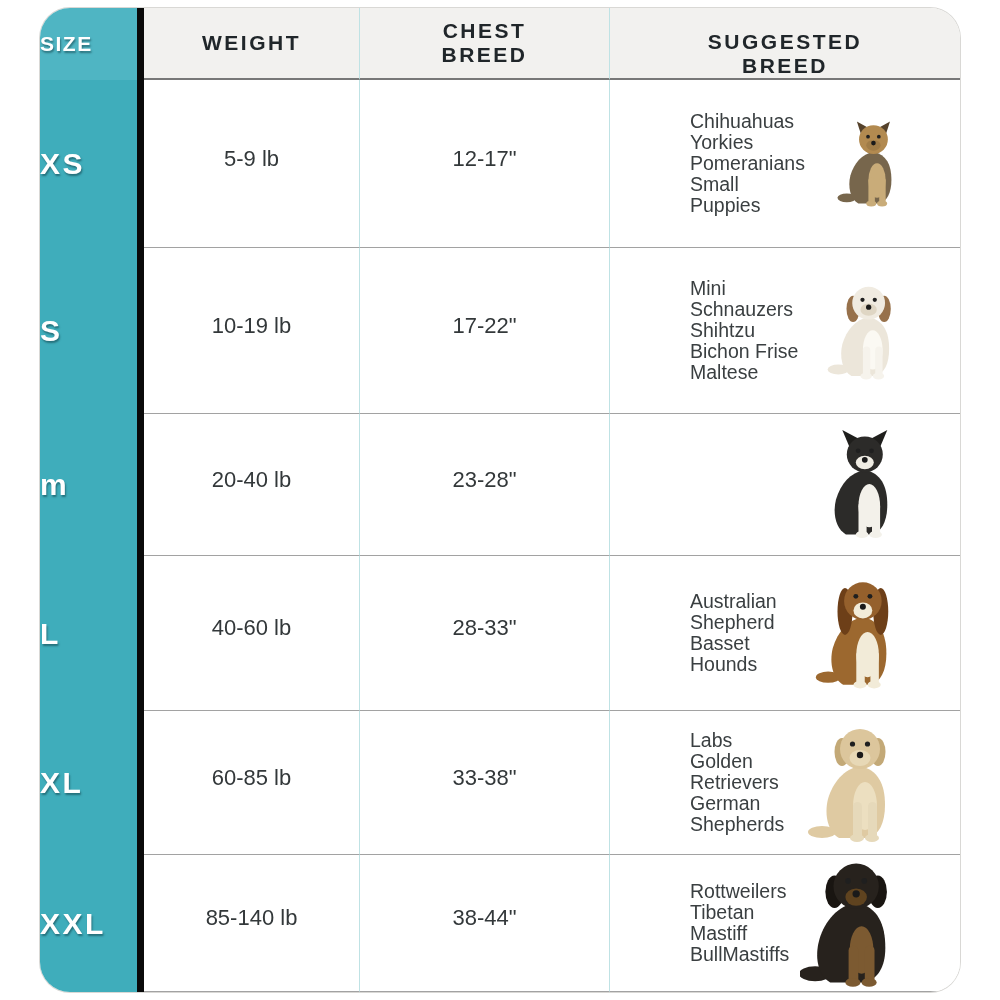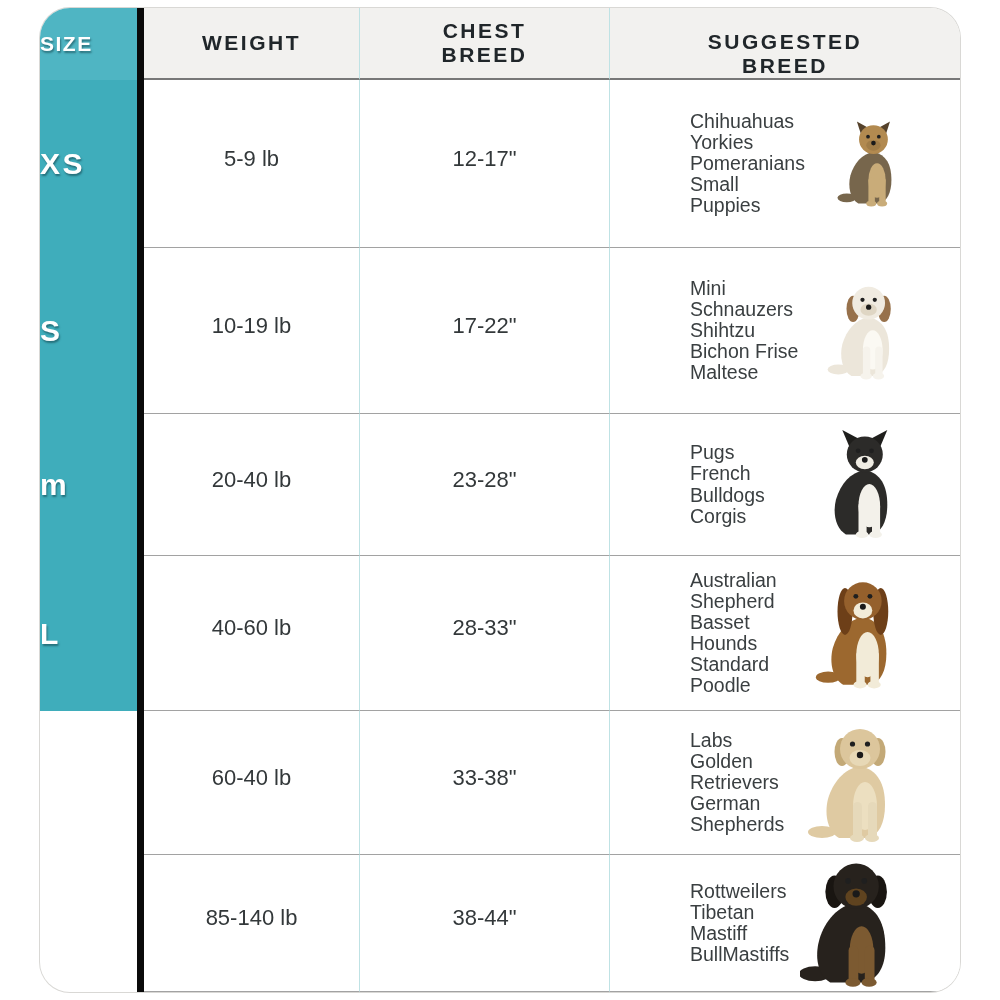--- a/index.html
+++ b/index.html
@@ -171,26 +171,20 @@
   <div class="c-size">
     <span class="size-label">m</span>
   </div>
   <div class="td c-w">
     <span class="val">20-40 lb</span>
   </div>
   <div class="td c-g">
     <span class="val">23-28"</span>
   </div>
   <div class="td c-b">
-    <div class="breeds">
-      <div class="breed">Pugs</div>
-      <div class="breed">French
-Bulldogs</div>
-      <div class="breed">Corgis</div>
-    </div>
     <svg class="dog dog-frenchie ears-up" width="90" viewBox="0 0 100 122" aria-label="french-bulldog-photo">
       <path class="p-body" d="M52,44 C70,48 77,62 77,83 C77,101 71,113 60,116 L31,116 C20,110 16,93 20,77 C25,60 36,47 52,44 Z"></path>
       <ellipse class="p-chest" cx="57" cy="84" rx="12" ry="24"></ellipse>
       <rect class="p-leg" x="45" y="80" width="9" height="37" rx="4.5"></rect>
       <rect class="p-leg" x="60" y="80" width="9" height="37" rx="4.5"></rect>
       <ellipse class="p-paw" cx="49" cy="116" rx="7" ry="4"></ellipse>
       <ellipse class="p-paw" cx="64" cy="116" rx="7" ry="4"></ellipse>
       <g class="ear-up">
           <polygon points="38,26 27,0 50,12"></polygon>
           <polygon points="66,26 77,0 54,12"></polygon>
@@ -211,22 +205,20 @@
   </div>
   <div class="td c-g">
     <span class="val">28-33"</span>
   </div>
   <div class="td c-b">
     <div class="breeds">
       <div class="breed">Australian
 Shepherd</div>
       <div class="breed">Basset
 Hounds</div>
-      <div class="breed">Standard
-Poodle</div>
     </div>
     <svg class="dog dog-basset ears-floppy ears-long" width="94" viewBox="0 0 100 122" aria-label="basset-hound-photo">
       <ellipse class="p-tail" cx="15" cy="108" rx="13" ry="6"></ellipse>
       <path class="p-body" d="M52,44 C70,48 77,62 77,83 C77,101 71,113 60,116 L31,116 C20,110 16,93 20,77 C25,60 36,47 52,44 Z"></path>
       <ellipse class="p-chest" cx="57" cy="84" rx="12" ry="24"></ellipse>
       <rect class="p-leg" x="45" y="80" width="9" height="37" rx="4.5"></rect>
       <rect class="p-leg" x="60" y="80" width="9" height="37" rx="4.5"></rect>
       <ellipse class="p-paw" cx="49" cy="116" rx="7" ry="4"></ellipse>
       <ellipse class="p-paw" cx="64" cy="116" rx="7" ry="4"></ellipse>
       <g class="ear-up">
@@ -238,22 +230,25 @@
           <ellipse cx="71" cy="38" rx="8" ry="16"></ellipse>
         </g>
       <circle class="p-head" cx="52" cy="27" r="20"></circle>
       <ellipse class="p-muzzle" cx="52" cy="37" rx="10" ry="8.5"></ellipse>
       <circle class="p-nose" cx="52" cy="33" r="3.2"></circle>
       <circle class="p-eye" cx="44.5" cy="22" r="2.6"></circle>
       <circle class="p-eye" cx="59.5" cy="22" r="2.6"></circle>
     </svg>
   </div>
 
-  <div class="td c-w">
-    <span class="val">60-40 lb</span>
+  <div class="c-size">
+    <span class="size-label">XL</span>
+  </div>
+  <div class="td c-w">
+    <span class="val">60-85 lb</span>
   </div>
   <div class="td c-g">
     <span class="val">33-38"</span>
   </div>
   <div class="td c-b">
     <div class="breeds">
       <div class="breed">Labs</div>
       <div class="breed">Golden
 Retrievers</div>
       <div class="breed">German
@@ -276,20 +271,23 @@
           <ellipse cx="70" cy="30" rx="7.5" ry="14"></ellipse>
         </g>
       <circle class="p-head" cx="52" cy="27" r="20"></circle>
       <ellipse class="p-muzzle" cx="52" cy="36" rx="10.5" ry="8"></ellipse>
       <circle class="p-nose" cx="52" cy="33" r="3.2"></circle>
       <circle class="p-eye" cx="44.5" cy="22" r="2.6"></circle>
       <circle class="p-eye" cx="59.5" cy="22" r="2.6"></circle>
     </svg>
   </div>
 
+  <div class="c-size row-last">
+    <span class="size-label row-last">XXL</span>
+  </div>
   <div class="td c-w row-last">
     <span class="val row-last">85-140 lb</span>
   </div>
   <div class="td c-g row-last">
     <span class="val row-last">38-44"</span>
   </div>
   <div class="td c-b row-xxl row-last">
     <div class="breeds">
       <div class="breed">Rottweilers</div>
       <div class="breed">Tibetan

